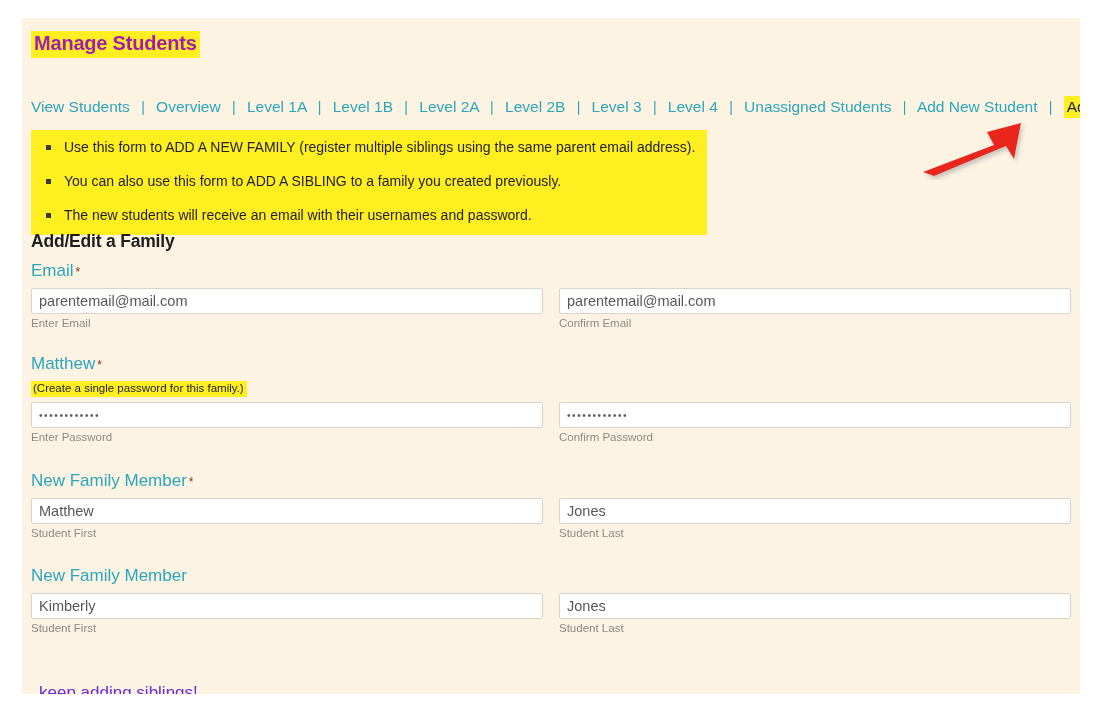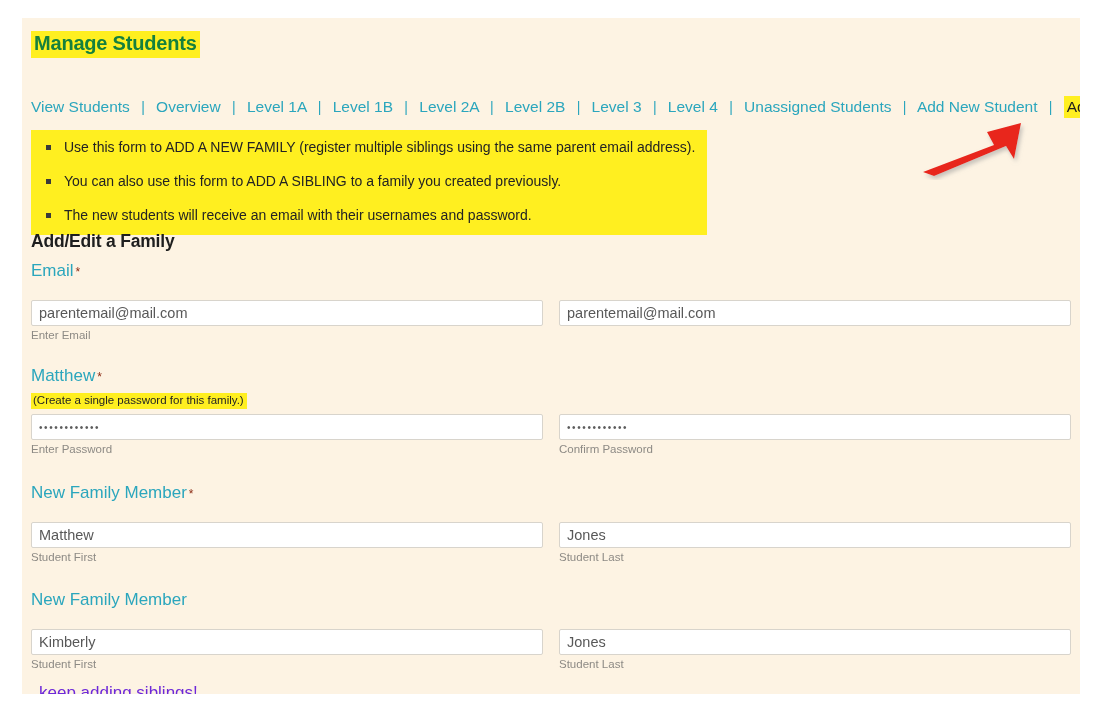--- a/index.html
+++ b/index.html
@@ -24,21 +24,21 @@
     overflow: hidden;
   }
 
   
   .page-title {
     position: absolute;
     left: 9px;
     top: 13px;
     font-size: 20px;
     font-weight: bold;
-    color: #15803d;
+    color: #a21caf;
     background: #ffef20;
     padding: 1px 3px 3px 3px;
     letter-spacing: -0.2px;
   }
 
   
   .navbar {
     position: absolute;
     left: 9px;
     top: 80px;
@@ -134,21 +134,21 @@
     font-size: 11.5px;
     color: #232323;
     padding: 1px 3px 2px 2px;
     line-height: 13px;
     margin-top: 7px;
   }
 
   .row {
     display: flex;
     gap: 16px;
-    margin-top: 19px;
+    margin-top: 7px;
   }
   .col { width: 512px; }
 
   .input {
     width: 100%;
     box-sizing: border-box;
     height: 26px;
     border: 1px solid #d8d4cc;
     border-radius: 2px;
     background: #ffffff;
@@ -247,20 +247,21 @@
       <div class="group-label">
         <span>Email</span><span class="req">*</span>
       </div>
       <div class="row">
         <div class="col">
           <input class="input" type="text" value="parentemail@mail.com" style="">
           <div class="sublabel">Enter Email</div>
         </div>
         <div class="col">
           <input class="input" type="text" value="parentemail@mail.com" style="">
+          <div class="sublabel">Confirm Email</div>
         </div>
       </div>
     </div>
 
     <div class="field-group" style="margin-top:24px;">
       <div class="group-label">
         <span>Matthew</span><span class="req">*</span>
       </div>
       <div class="group-note">(Create a single password for this family.)</div>
       <div class="row" style="margin-top:5px;">

